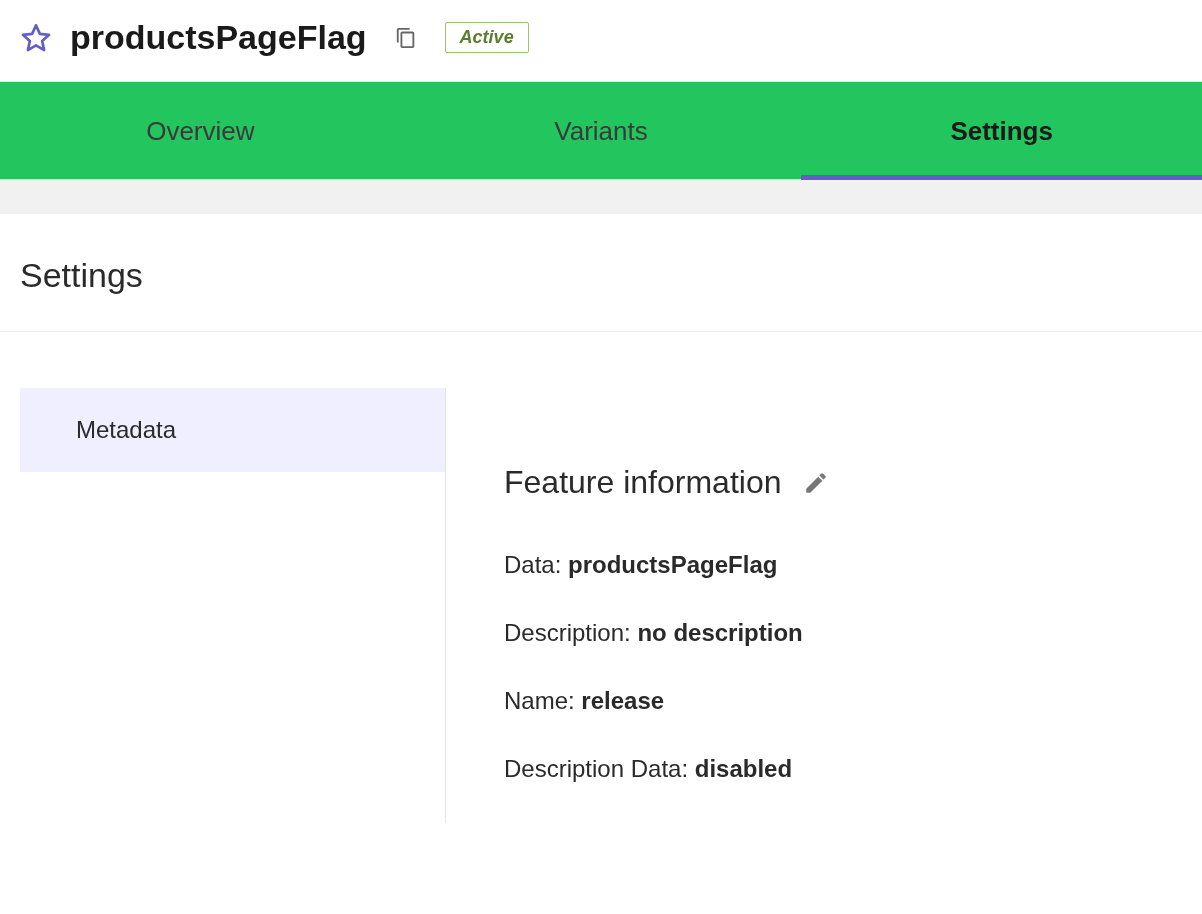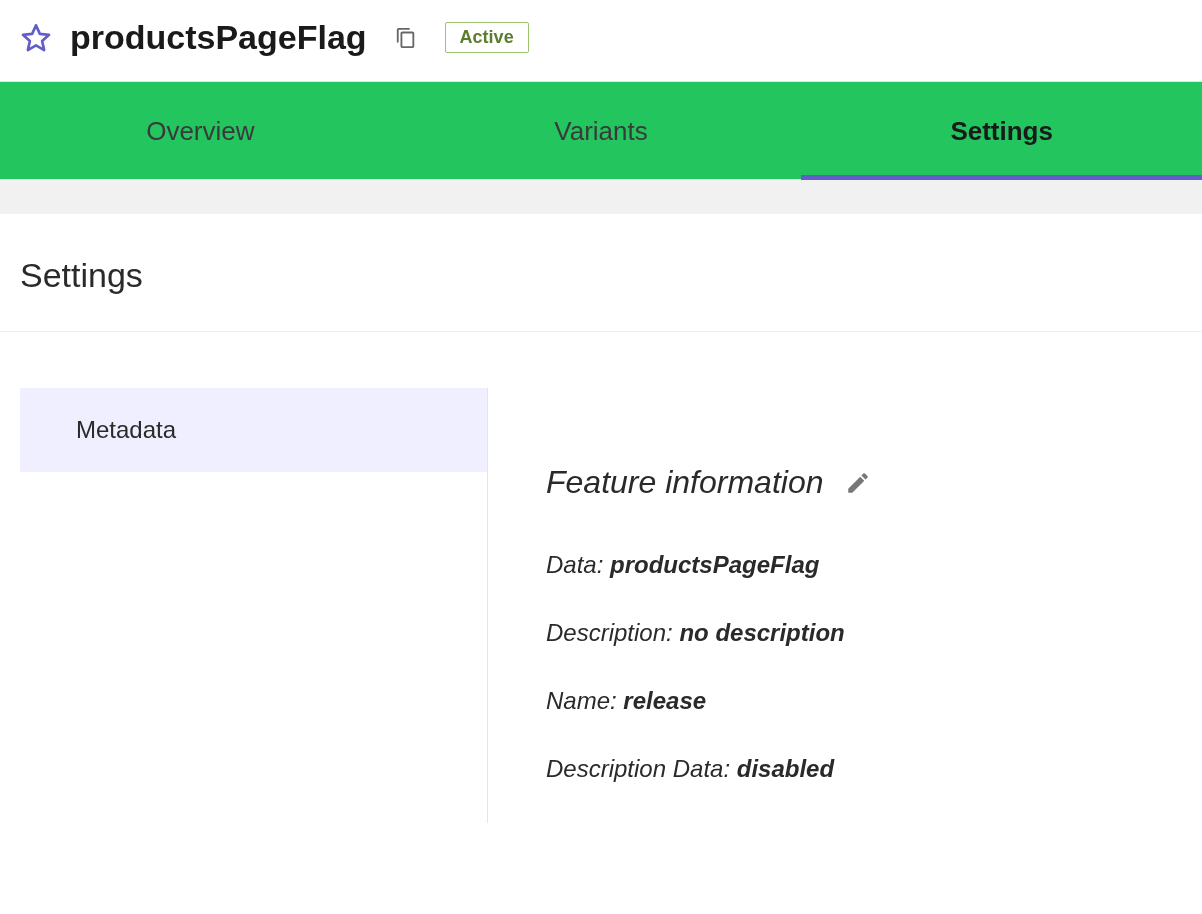--- a/index.html
+++ b/index.html
@@ -39,20 +39,21 @@
       flex-shrink: 0;
     }
     .status-badge {
       border: 1.5px solid #9cc46f;
       border-radius: 2px;
       padding: 4px 14px;
       color: #5a7d2e;
       font-size: 18px;
       font-weight: 600;
       margin-left: 10px;
+      font-style: italic;
     }
     .tabs {
       display: flex;
       background: #22c55e;
       border-bottom: 1px solid #e5e5e5;
     }
     .tab {
       flex: 1;
       text-align: center;
       padding: 34px 0 32px 0;
@@ -85,36 +86,35 @@
     .page-heading {
       font-size: 34px;
       font-weight: 500;
       color: #2a2a2a;
     }
     .content-area {
       display: flex;
       padding-top: 56px;
     }
     .sidebar {
-      width: 488px;
+      width: 446px;
       padding-left: 20px;
       border-right: 1px solid #e5e5e5;
       padding-top: 0;
     }
     .sidebar-item {
       background: #efefff;
       padding: 28px 0 28px 56px;
       font-size: 24px;
       color: #2a2a2a;
       cursor: pointer;
     }
     .details {
       flex: 1;
       padding: 76px 0 0 58px;
-      font-style: italic;
     }
     .section-title-row {
       display: flex;
       align-items: center;
       gap: 22px;
       margin-bottom: 50px;
     }
     .section-title {
       font-size: 32px;
       font-weight: 500;

